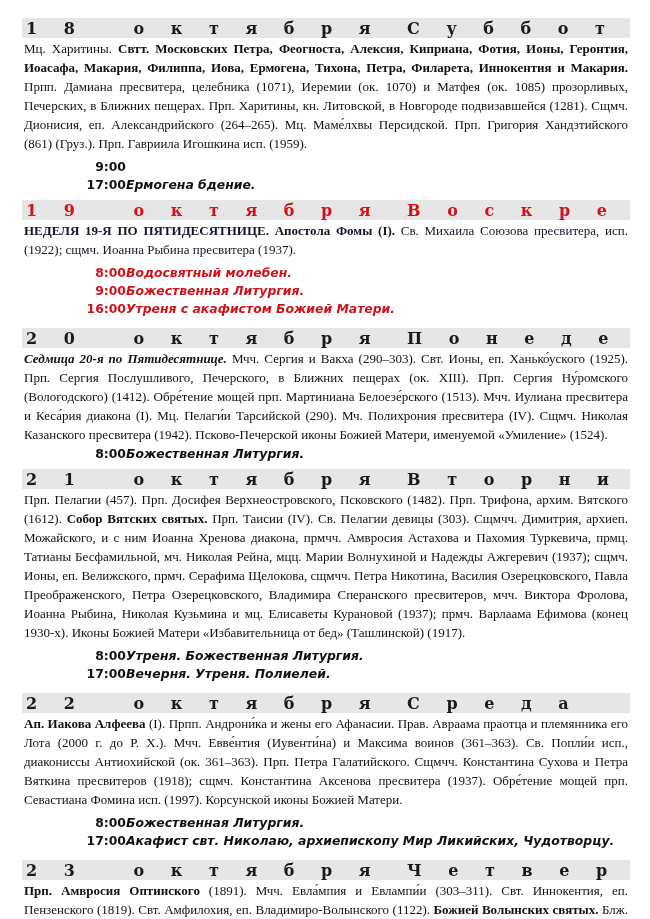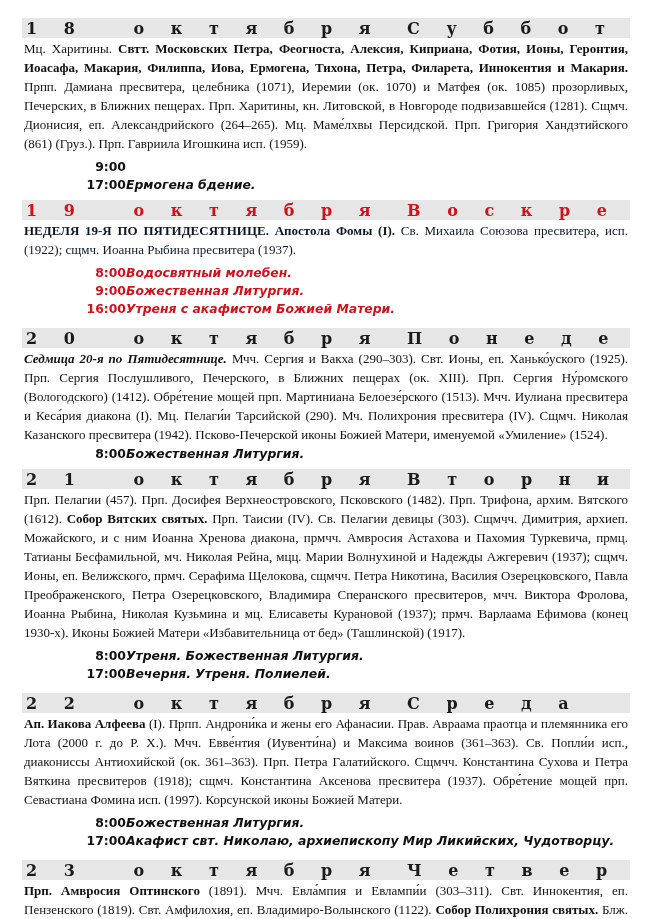--- a/index.html
+++ b/index.html
@@ -98,21 +98,21 @@
         </div>
       <div class="svc">
           <span class="time">17:00</span>
           <span class="name">Акафист свт. Николаю, архиепископу Мир Ликийских, Чудотворцу.</span>
         </div>
     </div>
   </div>
 
   <div class="day">
     <div class="day-header"><span>2 3   о к т я б р я</span><span class="wd">Ч е т в е р г</span></div>
-    <div class="saints"><b>Прп. Амвросия Оптинского</b><span> (1891). Мчч. Евла́мпия и Евлампи́и (303–311). Свт. Иннокентия, еп. Пензенского (1819). Свт. Амфилохия, еп. Владимиро-Волынского (1122). </span><b>Собор Полихрония святых.</b><span> Блж. Андрея, Христа ради юродивого, То́темского (1673). Мч. Феоте́кна. Прп. Вассиана. Прп. Фео́фила исп.</span></div>
+    <div class="saints"><b>Прп. Амвросия Оптинского</b><span> (1891). Мчч. Евла́мпия и Евлампи́и (303–311). Свт. Иннокентия, еп. Пензенского (1819). Свт. Амфилохия, еп. Владимиро-Волынского (1122). </span><b>Божией Волынских святых.</b><span> Блж. Андрея, Христа ради юродивого, То́темского (1673). Мч. Феоте́кна. Прп. Вассиана. Прп. Фео́фила исп.</span></div>
     <div class="services" style="margin-top:1px">
       <div class="svc">
           <span class="time">8:00</span>
           <span class="name">Утреня. Славословие. Божественная Литургия.</span>
         </div>
     </div>
   </div>
 
 </div>
 

